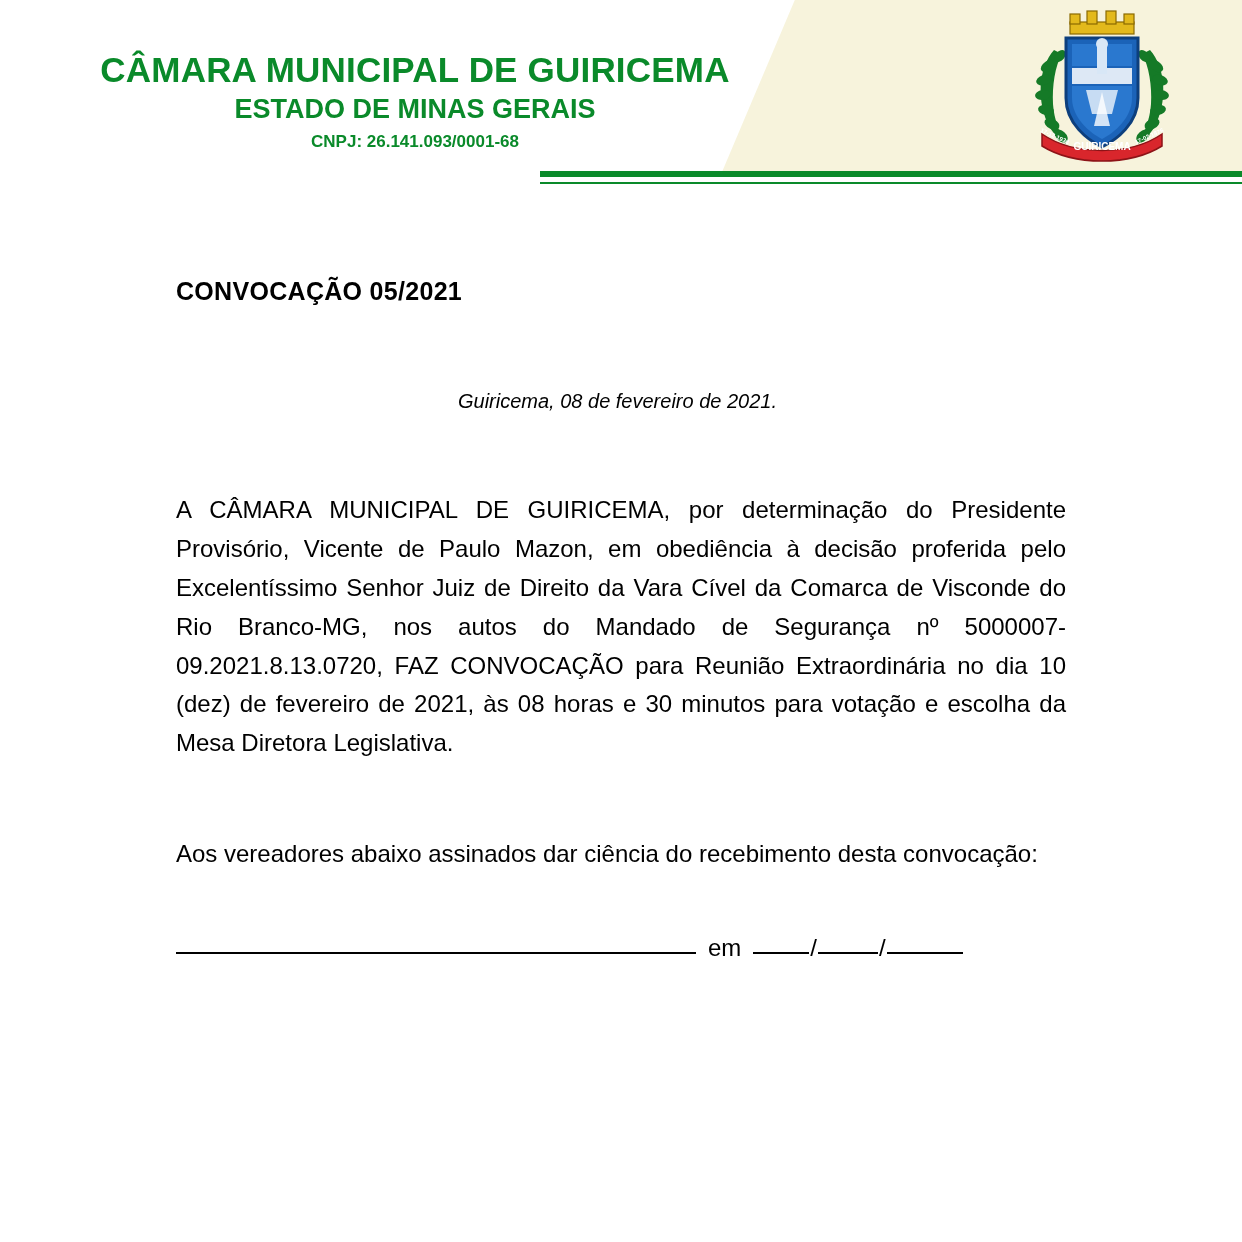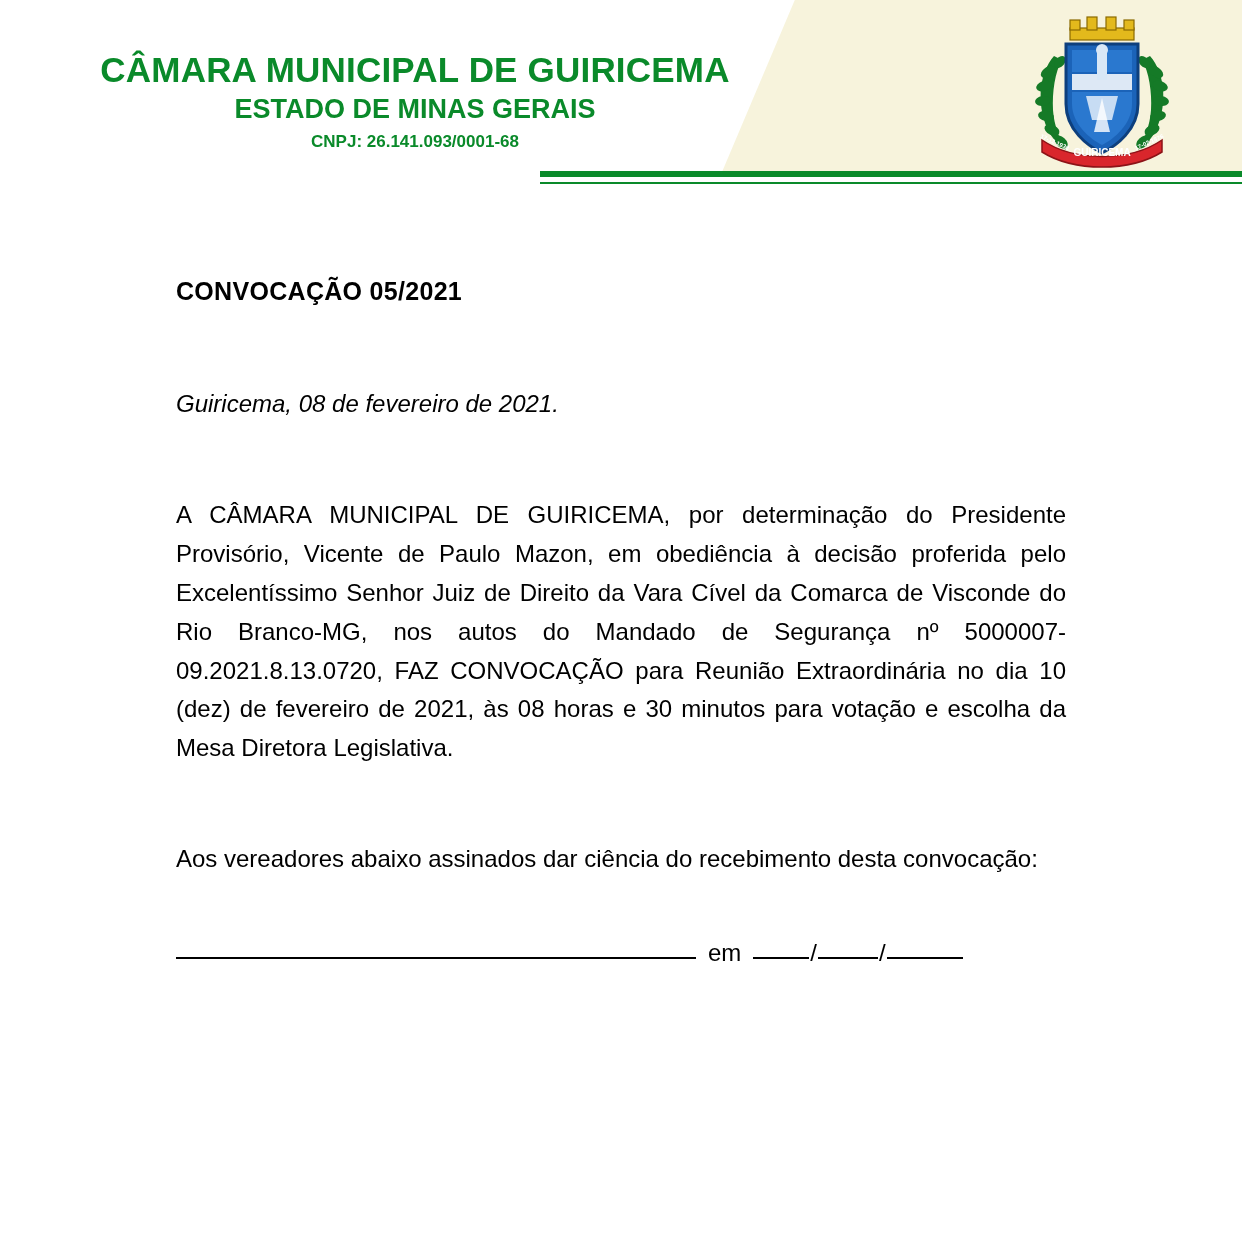--- a/index.html
+++ b/index.html
@@ -83,44 +83,44 @@
     font-size: 17px;
     font-weight: bold;
     color: #0a8a2a;
     line-height: 1.3;
     margin-top: 4px;
   }
 
   
   .crest {
     position: absolute;
-    top: 12px;
+    top: 6px;
     right: 62px;
     width: 156px;
     height: 160px;
   }
 
   
   .doc-body {
     position: relative;
     width: 1242px;
     padding: 0 176px;
     box-sizing: border-box;
   }
   .doc-title {
     text-align: left;
     font-size: 25px;
     font-weight: bold;
     margin-top: 92px;
     letter-spacing: 0.3px;
   }
   .doc-place-date {
-    text-align: left;
+    text-align: center;
     font-style: italic;
-    font-size: 24px;
+    font-size: 20px;
     margin-top: 84px;
     padding-right: 7px;
   }
   .doc-paragraph {
     text-align: justify;
     text-justify: inter-word;
     font-size: 24px;
     line-height: 1.62;
     margin-top: 78px;
   }

